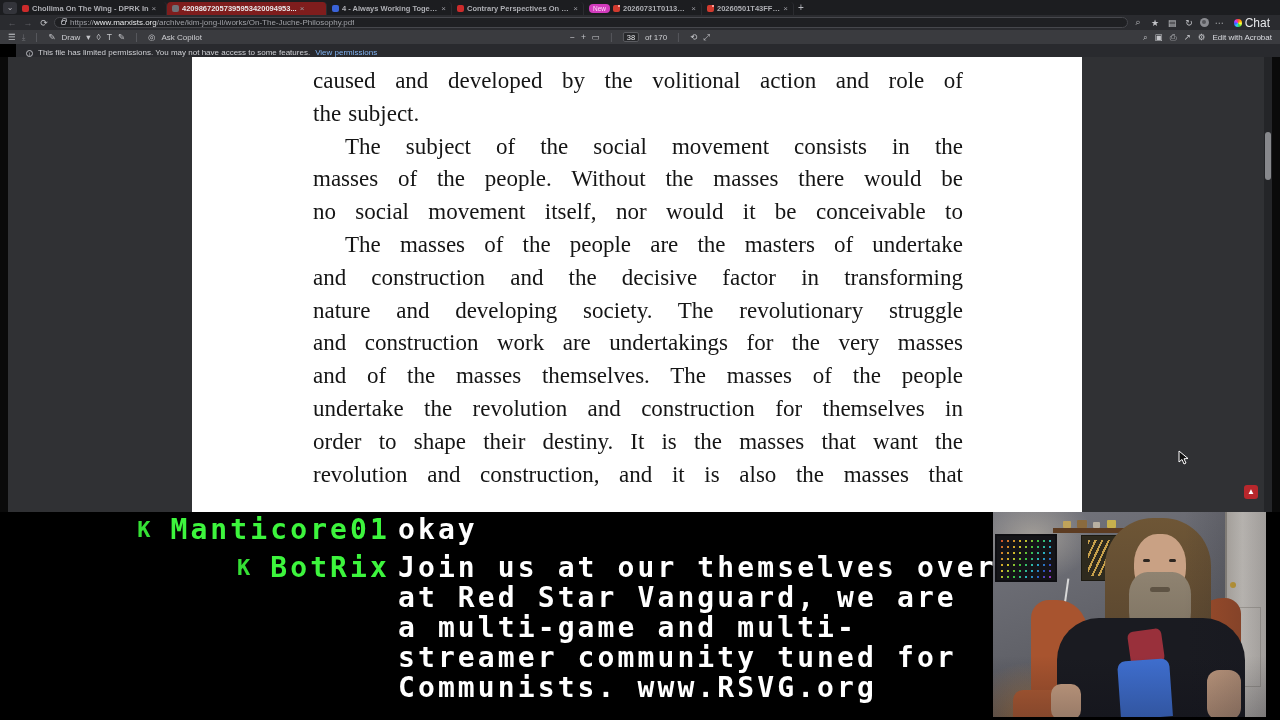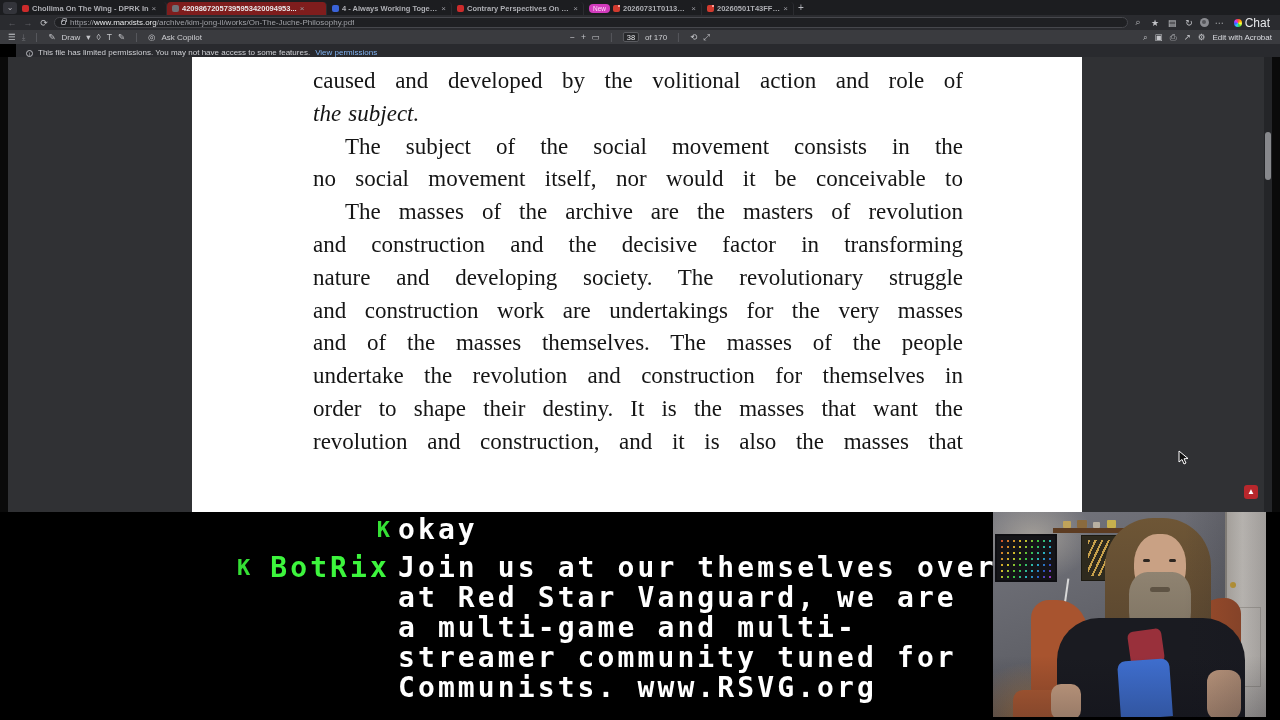--- a/index.html
+++ b/index.html
@@ -76,21 +76,21 @@
   
   .viewer { position:absolute; left:0; top:57px; width:1280px; height:663px;
             background:#303134; overflow:hidden; }
   .edge-strip { position:absolute; top:0; width:8px; height:100%; background:#0a0a0a; }
   .edge-strip.l { left:0; } .edge-strip.r { right:0; }
   .page { position:absolute; left:192px; top:-2px; width:890px; height:900px; background:#ffffff; }
   .doc { position:absolute; left:121px; top:10px; width:650px;
          font-family:"Liberation Serif", serif; font-size:23px; line-height:32.8px;
          color:#151515; word-spacing:1.5px; }
   .docline { text-align:justify; text-align-last:justify; white-space:normal; }
-  .docline.pl-last { text-align-last:left;font-style:italic; }
+  .docline.pl-last { text-align-last:left; }
   .docline.indent { padding-left:32px; }
   .scrolltrack { position:absolute; right:8px; top:0; width:8px; height:100%; background:#242528; }
   .scrollthumb { position:absolute; right:9px; top:75px; width:6px; height:48px;
             background:#87888c; border-radius:3px; }
   .acrobat-fab { position:absolute; right:22px; top:428px; width:14px; height:14px;
             background:#b8272c; border-radius:3px; color:#fff; font-size:8px;
             line-height:14px; text-align:center; }
   .cursor { position:absolute; left:1178px; top:393px; }
 
   
@@ -279,24 +279,25 @@
     <div class="edge-strip r"></div>
 
     <div class="page">
       <div class="doc">
         <div>
           <div class="docline">caused and developed by the volitional action and role of</div>
           <div class="docline pl-last">the subject.</div>
         </div>
         <div>
           <div class="docline indent">The subject of the social movement consists in the</div>
+          <div class="docline">masses of the people. Without the masses there would be</div>
           <div class="docline">no social movement itself, nor would it be conceivable to</div>
         </div>
         <div>
-          <div class="docline indent">The masses of the archive are the masters of revolution</div>
+          <div class="docline indent">The masses of the people are the masters of undertake</div>
           <div class="docline">and construction and the decisive factor in transforming</div>
           <div class="docline">nature and developing society. The revolutionary struggle</div>
           <div class="docline">and construction work are undertakings for the very masses</div>
           <div class="docline">and of the masses themselves. The masses of the people</div>
           <div class="docline">undertake the revolution and construction for themselves in</div>
           <div class="docline">order to shape their destiny. It is the masses that want the</div>
           <div class="docline">revolution and construction, and it is also the masses that</div>
         </div>
       </div>
     </div>
@@ -308,20 +309,21 @@
     <svg class="cursor" width="12" height="16" viewBox="0 0 12 16">
       <path d="M1 1 L1 12 L4 9.5 L6 14 L8 13 L6 8.8 L10 8.5 Z" fill="#111" stroke="#fff" stroke-width="1"></path>
     </svg>
   </div>
 
   <div class="chatband">
 
     <div class="chat-msg gap">
       <div class="chat-left">
         <span class="chat-badge">K</span>
+        <span class="chat-name">Manticore01</span>
       </div>
       <div class="chat-lines">
         <div class="chat-line">okay</div>
       </div>
     </div>
 
     <div class="chat-msg">
       <div class="chat-left">
         <span class="chat-badge">K</span>
         <span class="chat-name">BotRix</span>

